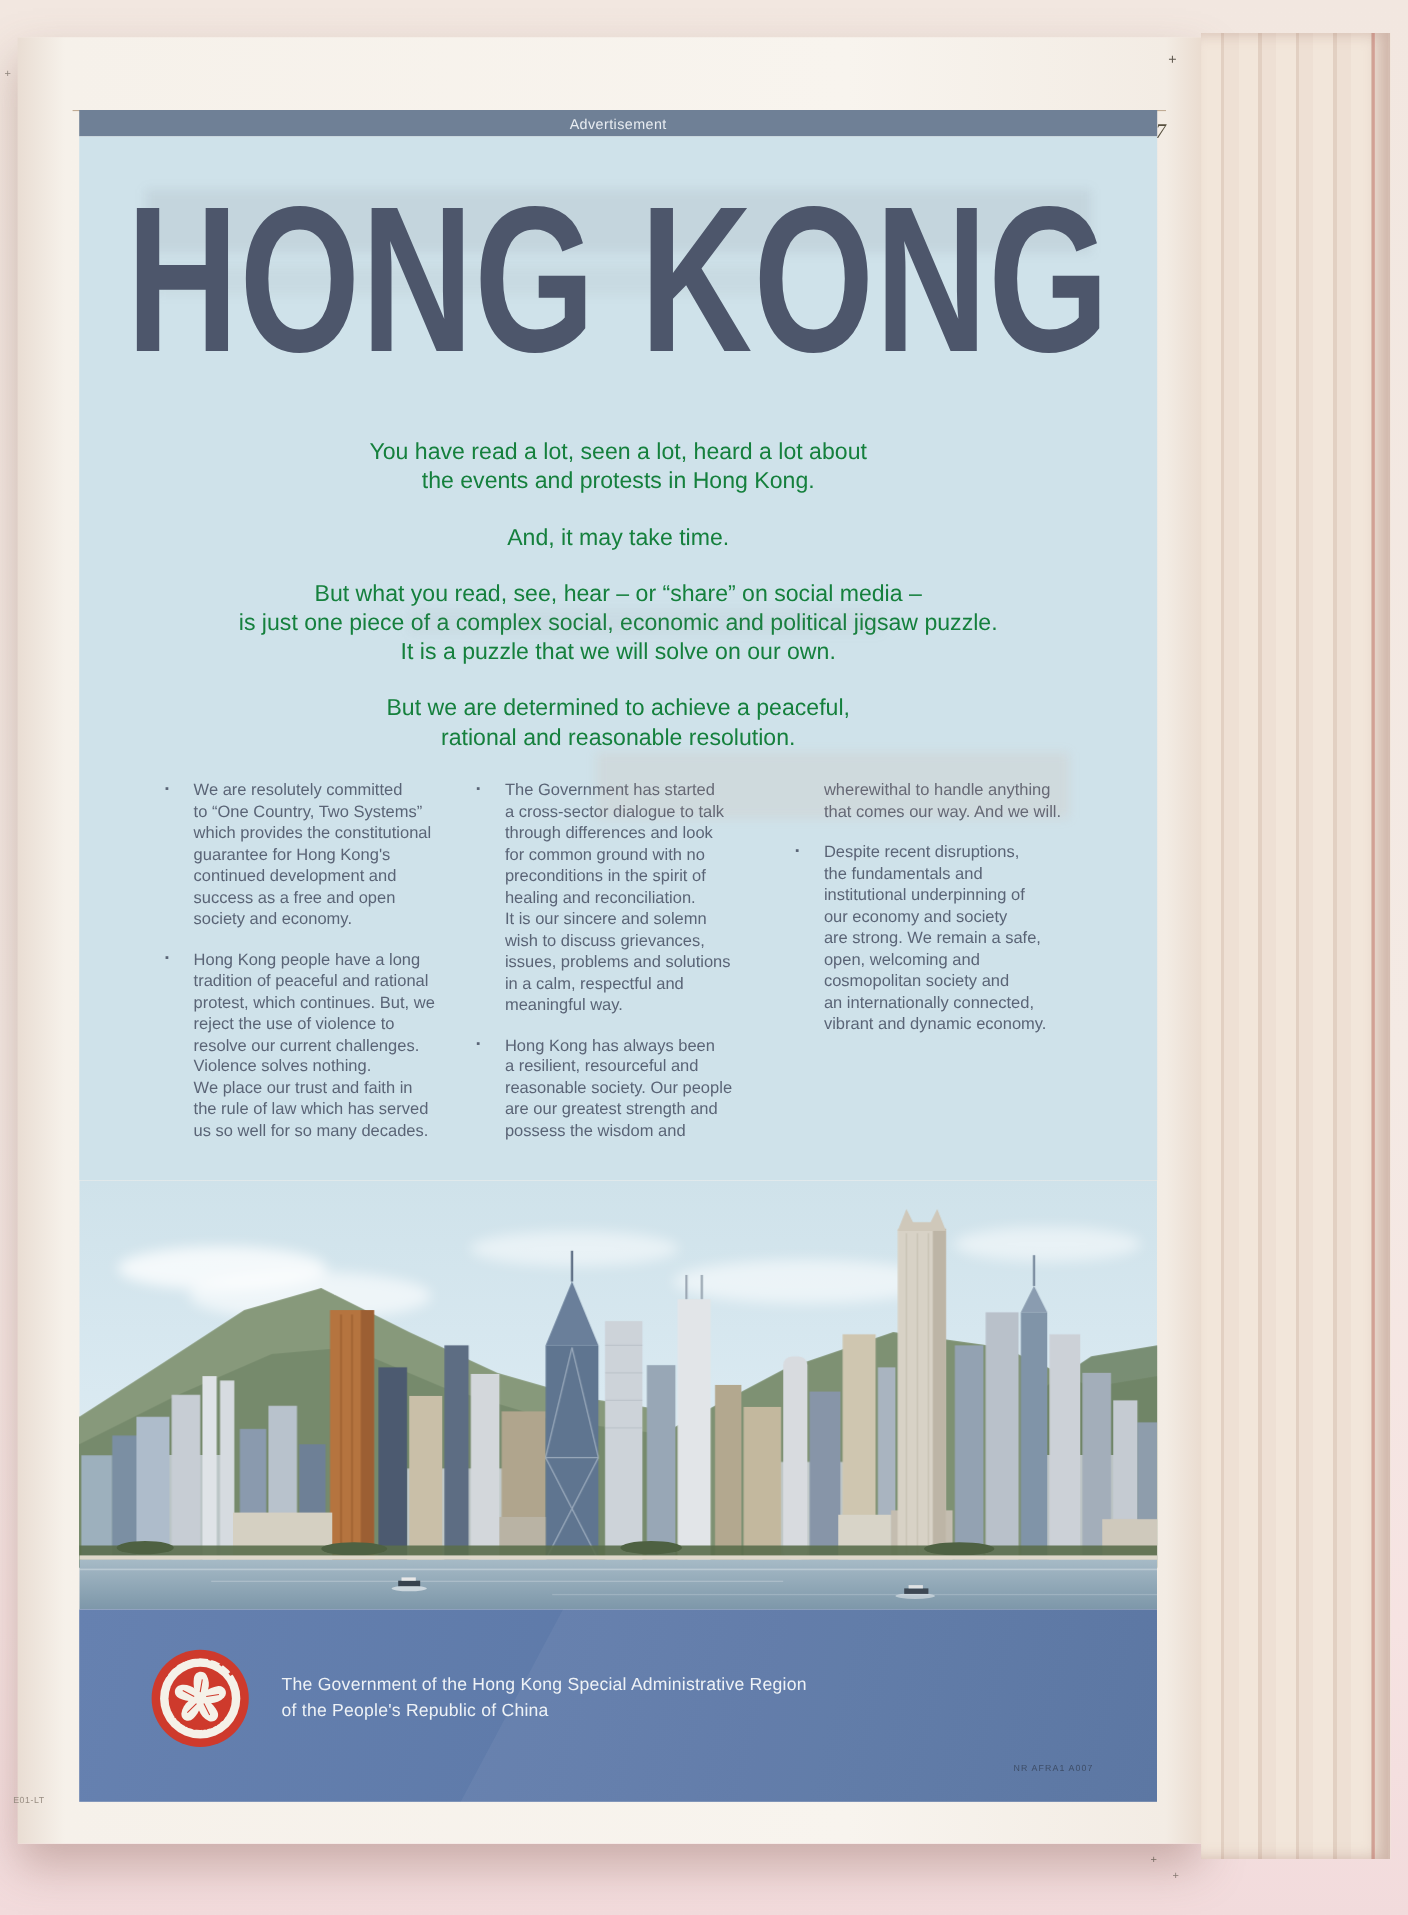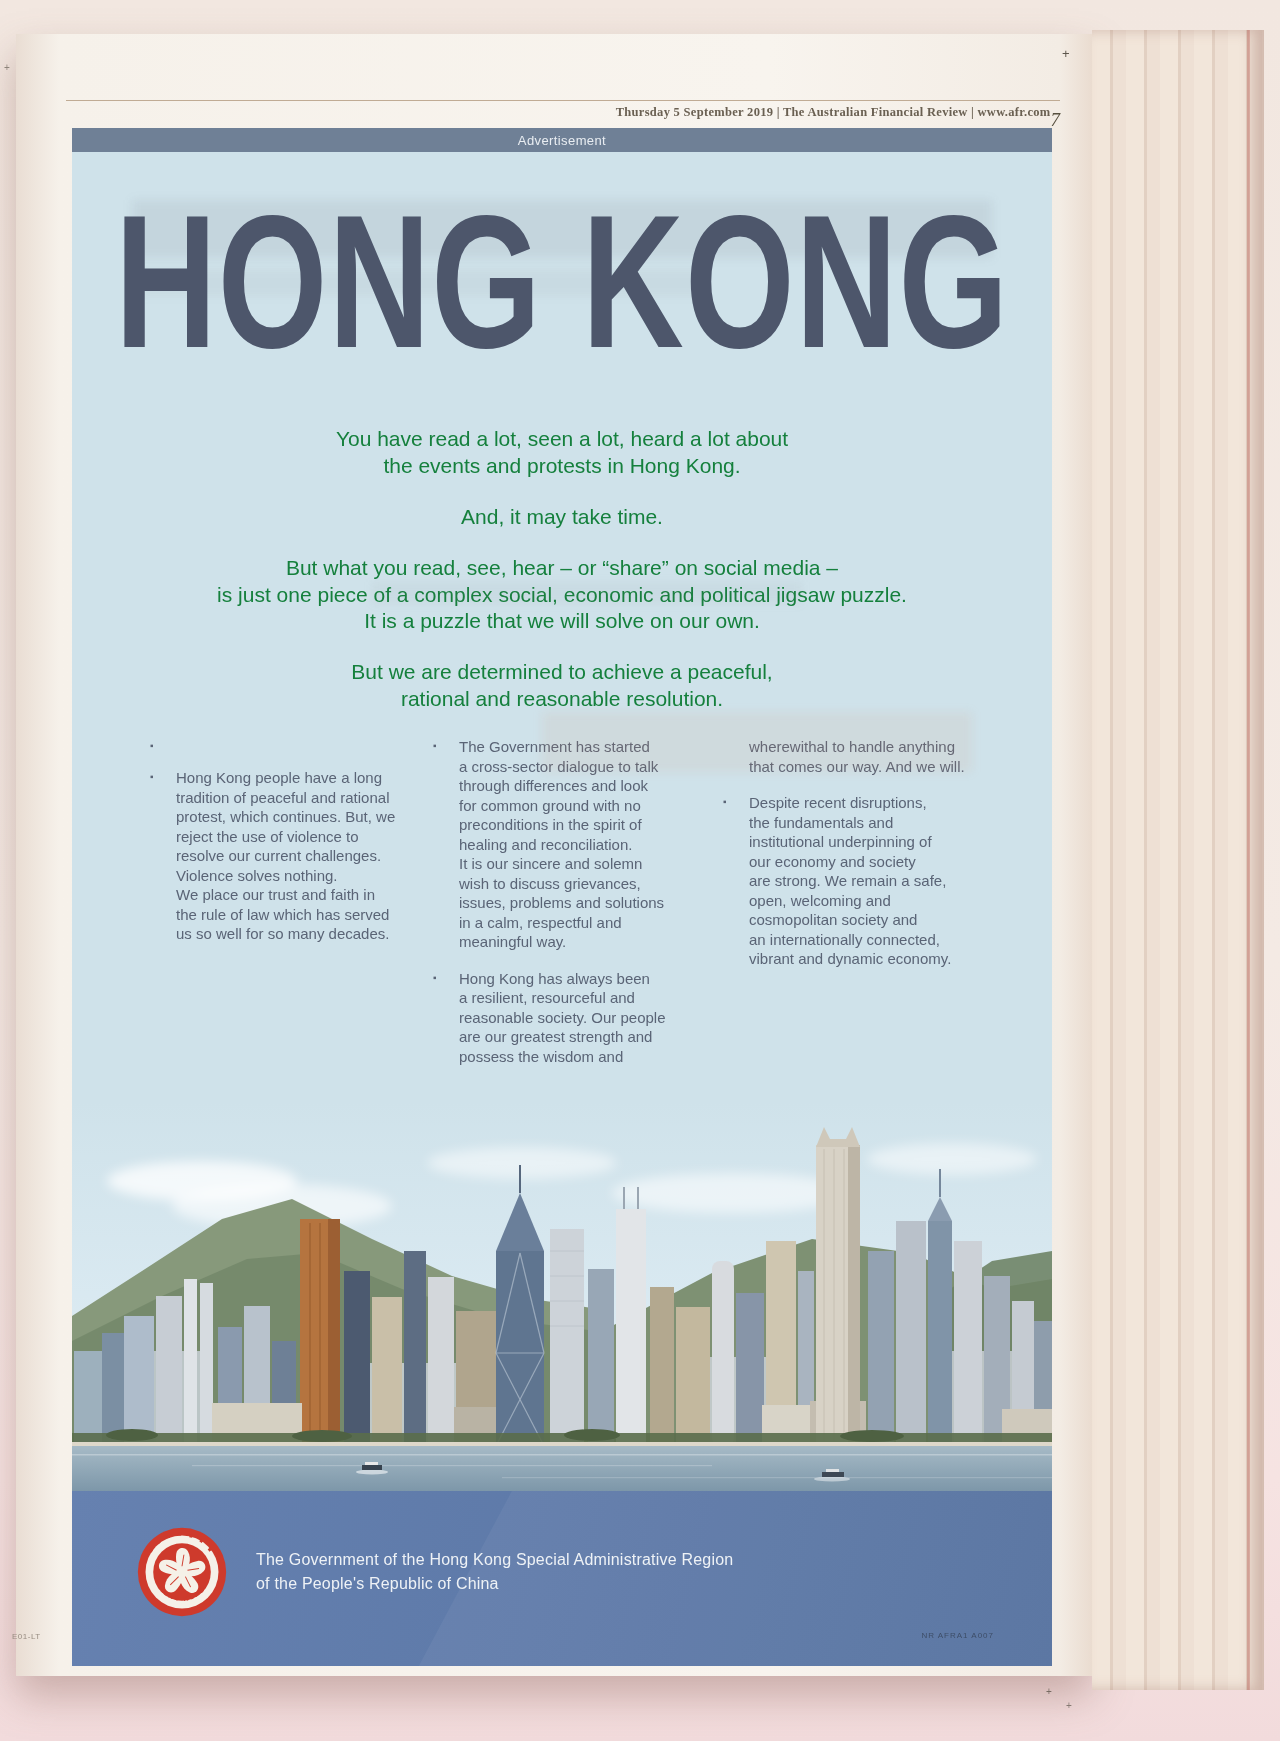--- a/index.html
+++ b/index.html
@@ -45,21 +45,21 @@
   .reg-cross { position:absolute; font-size:13px; color:#5d564c; }
   .cross-tr { left:1062px; top:46px; }
   .cross-l  { left:4px;    top:62px; font-size:10px; opacity:.65; }
   .cross-b1 { left:1046px; top:1686px; font-size:10px; opacity:.8; }
   .cross-b2 { left:1066px; top:1700px; font-size:10px; opacity:.7; }
   .plate-mark-left {
     position:absolute; left:12px; top:1632px; font-size:8px; color:#988d82; letter-spacing:.5px;
   }
 
   
-  .ad { position:absolute; left:72px; top:128px; width:980px; height:1538px;
+  .ad { position:absolute; left:72px; top:100px; width:980px; height:1538px;
         display:flex; flex-direction:column; }
   .ad-bar {
     height:24px; background:#6f8096; color:#e9edf2;
     font-size:13px; display:flex; align-items:center; justify-content:center;
     letter-spacing:.4px;
   }
   .ad-body {
     height:949px; background:#cfe2ea; position:relative; overflow:hidden;
     color:#5a6476;
   }
@@ -158,20 +158,27 @@
 It is a puzzle that we will solve on our own.</p>
       <p>But we are determined to achieve a peaceful,
 rational and reasonable resolution.</p>
     </div>
 
 
     <div class="columns">
       <div class="col col-1">
         <div class="point">
           <span class="marker">▪</span>
+          <span class="point-text">We are resolutely committed
+to “One Country, Two Systems”
+which provides the constitutional
+guarantee for Hong Kong's
+continued development and
+success as a free and open
+society and economy.</span>
         </div>
         <div class="point">
           <span class="marker">▪</span>
           <span class="point-text">Hong Kong people have a long
 tradition of peaceful and rational
 protest, which continues. But, we
 reject the use of violence to
 resolve our current challenges.
 Violence solves nothing.
 We place our trust and faith in

